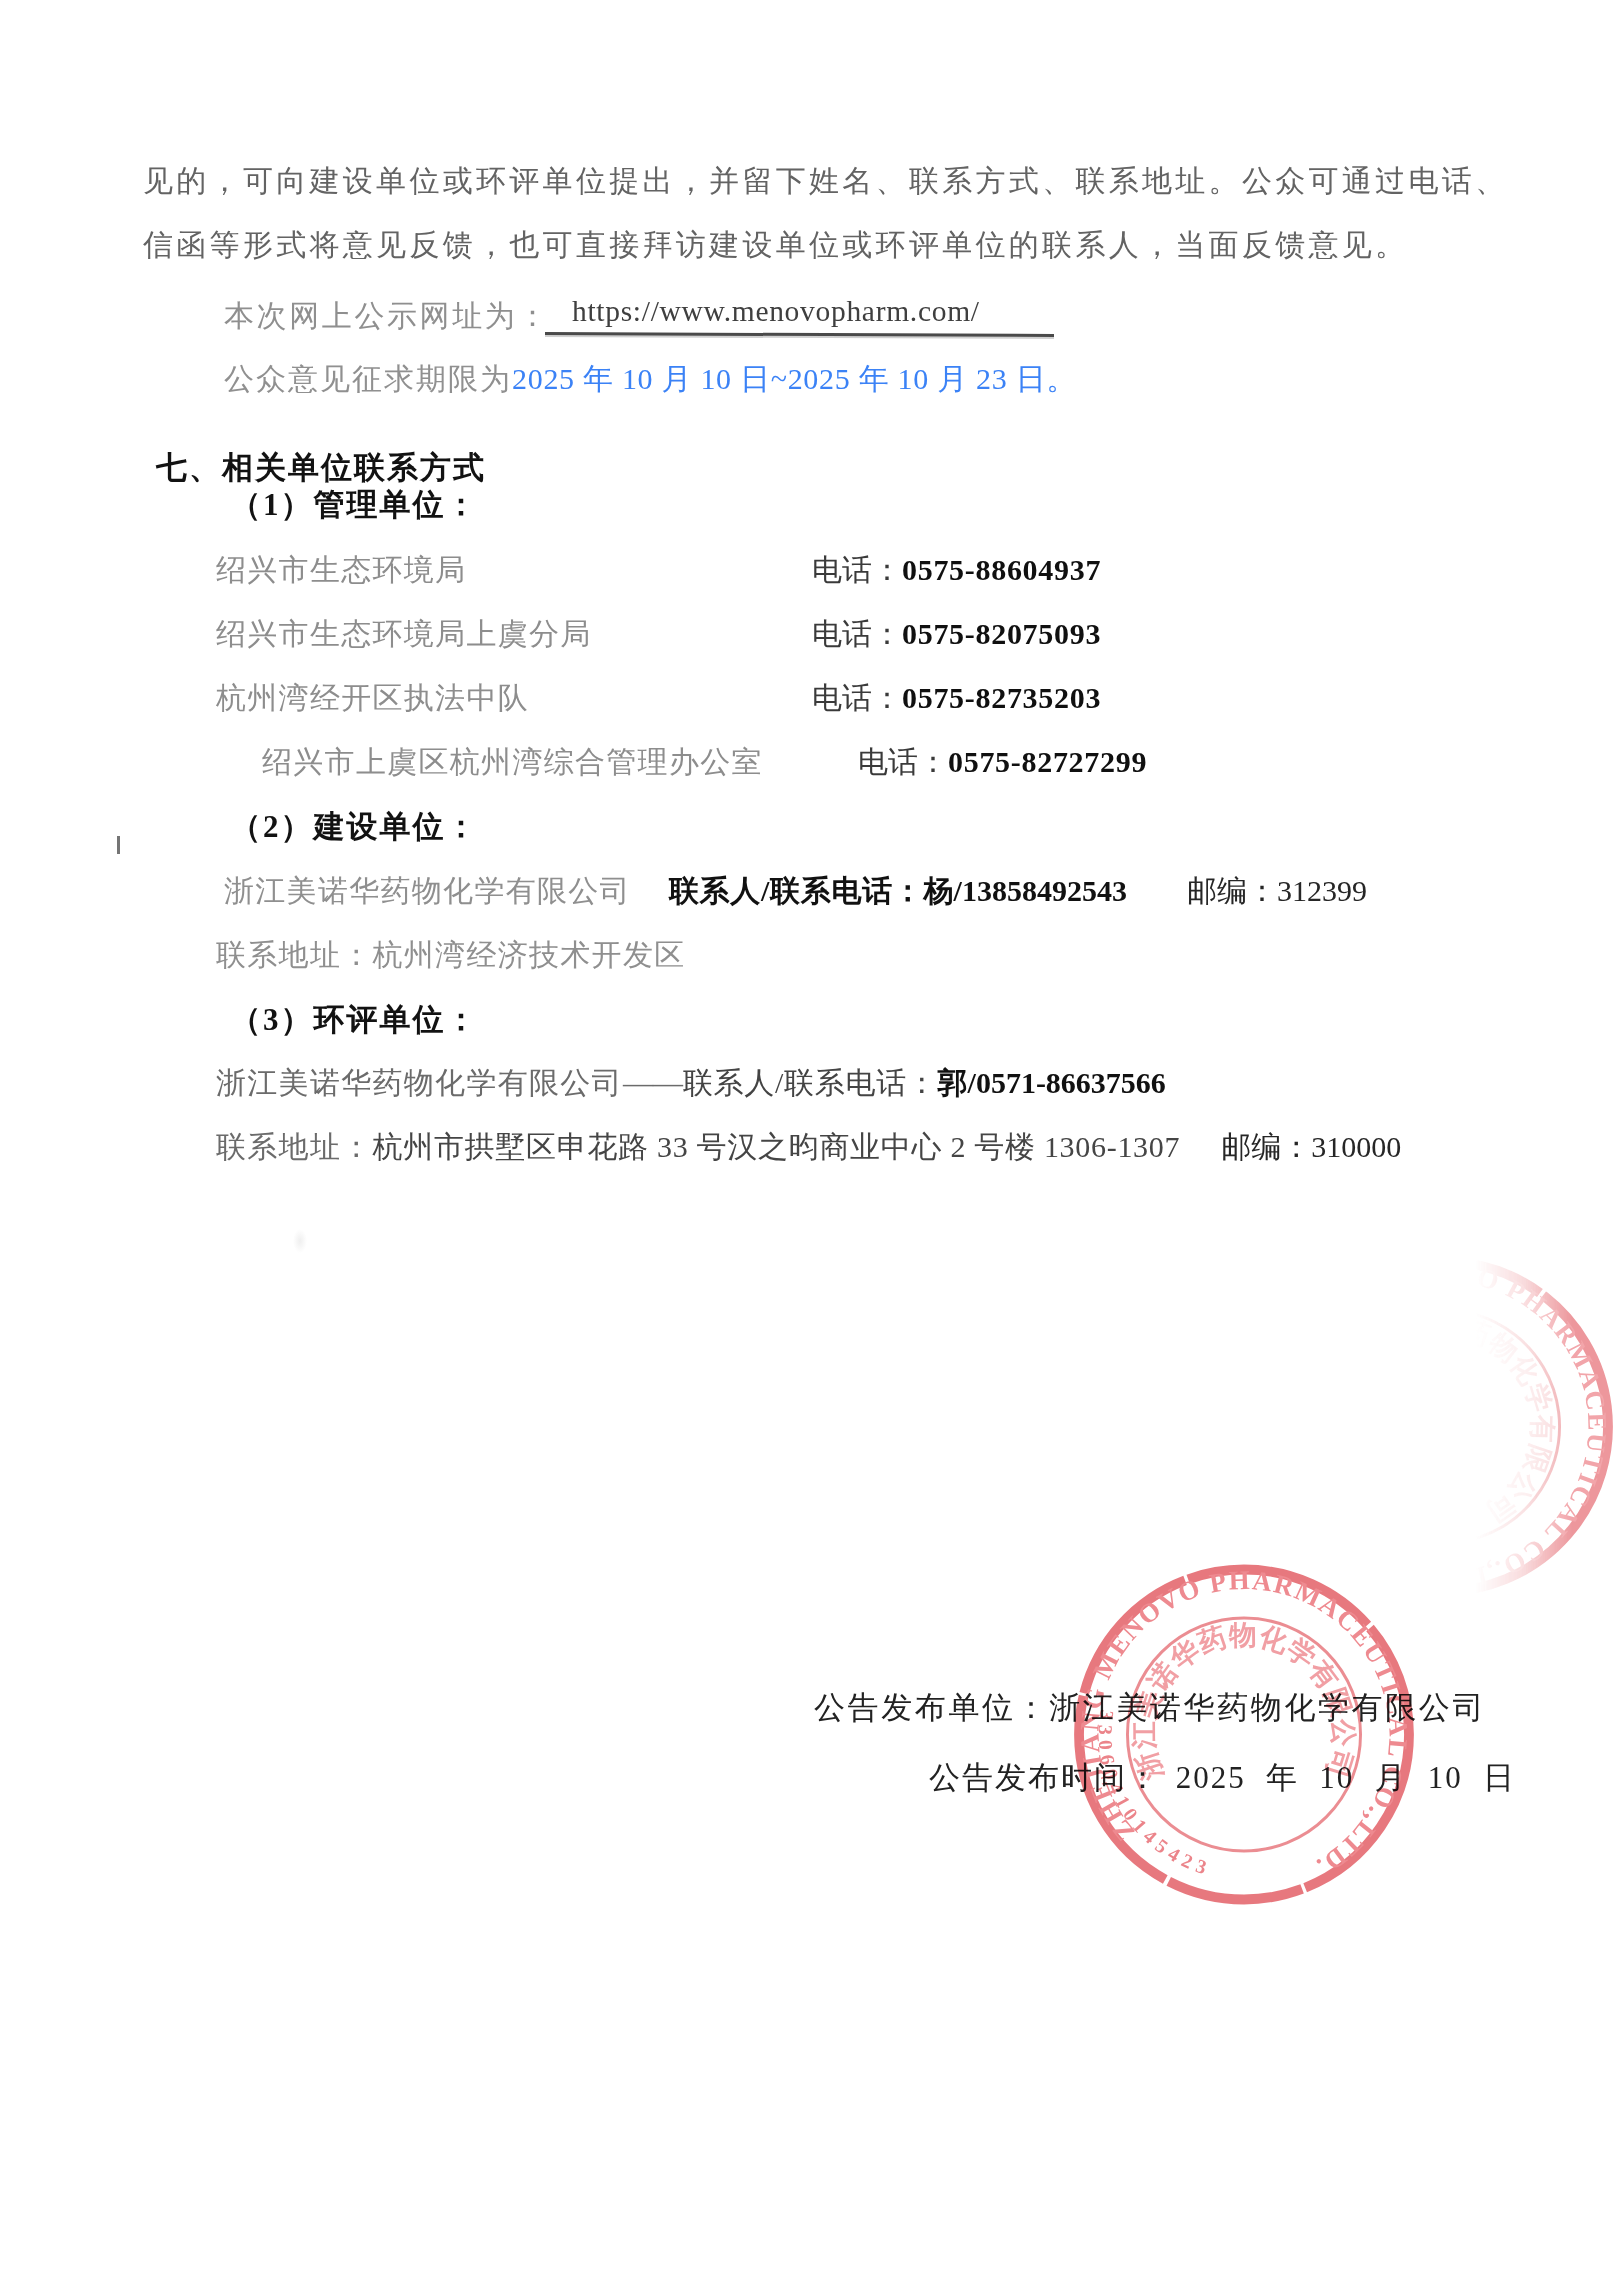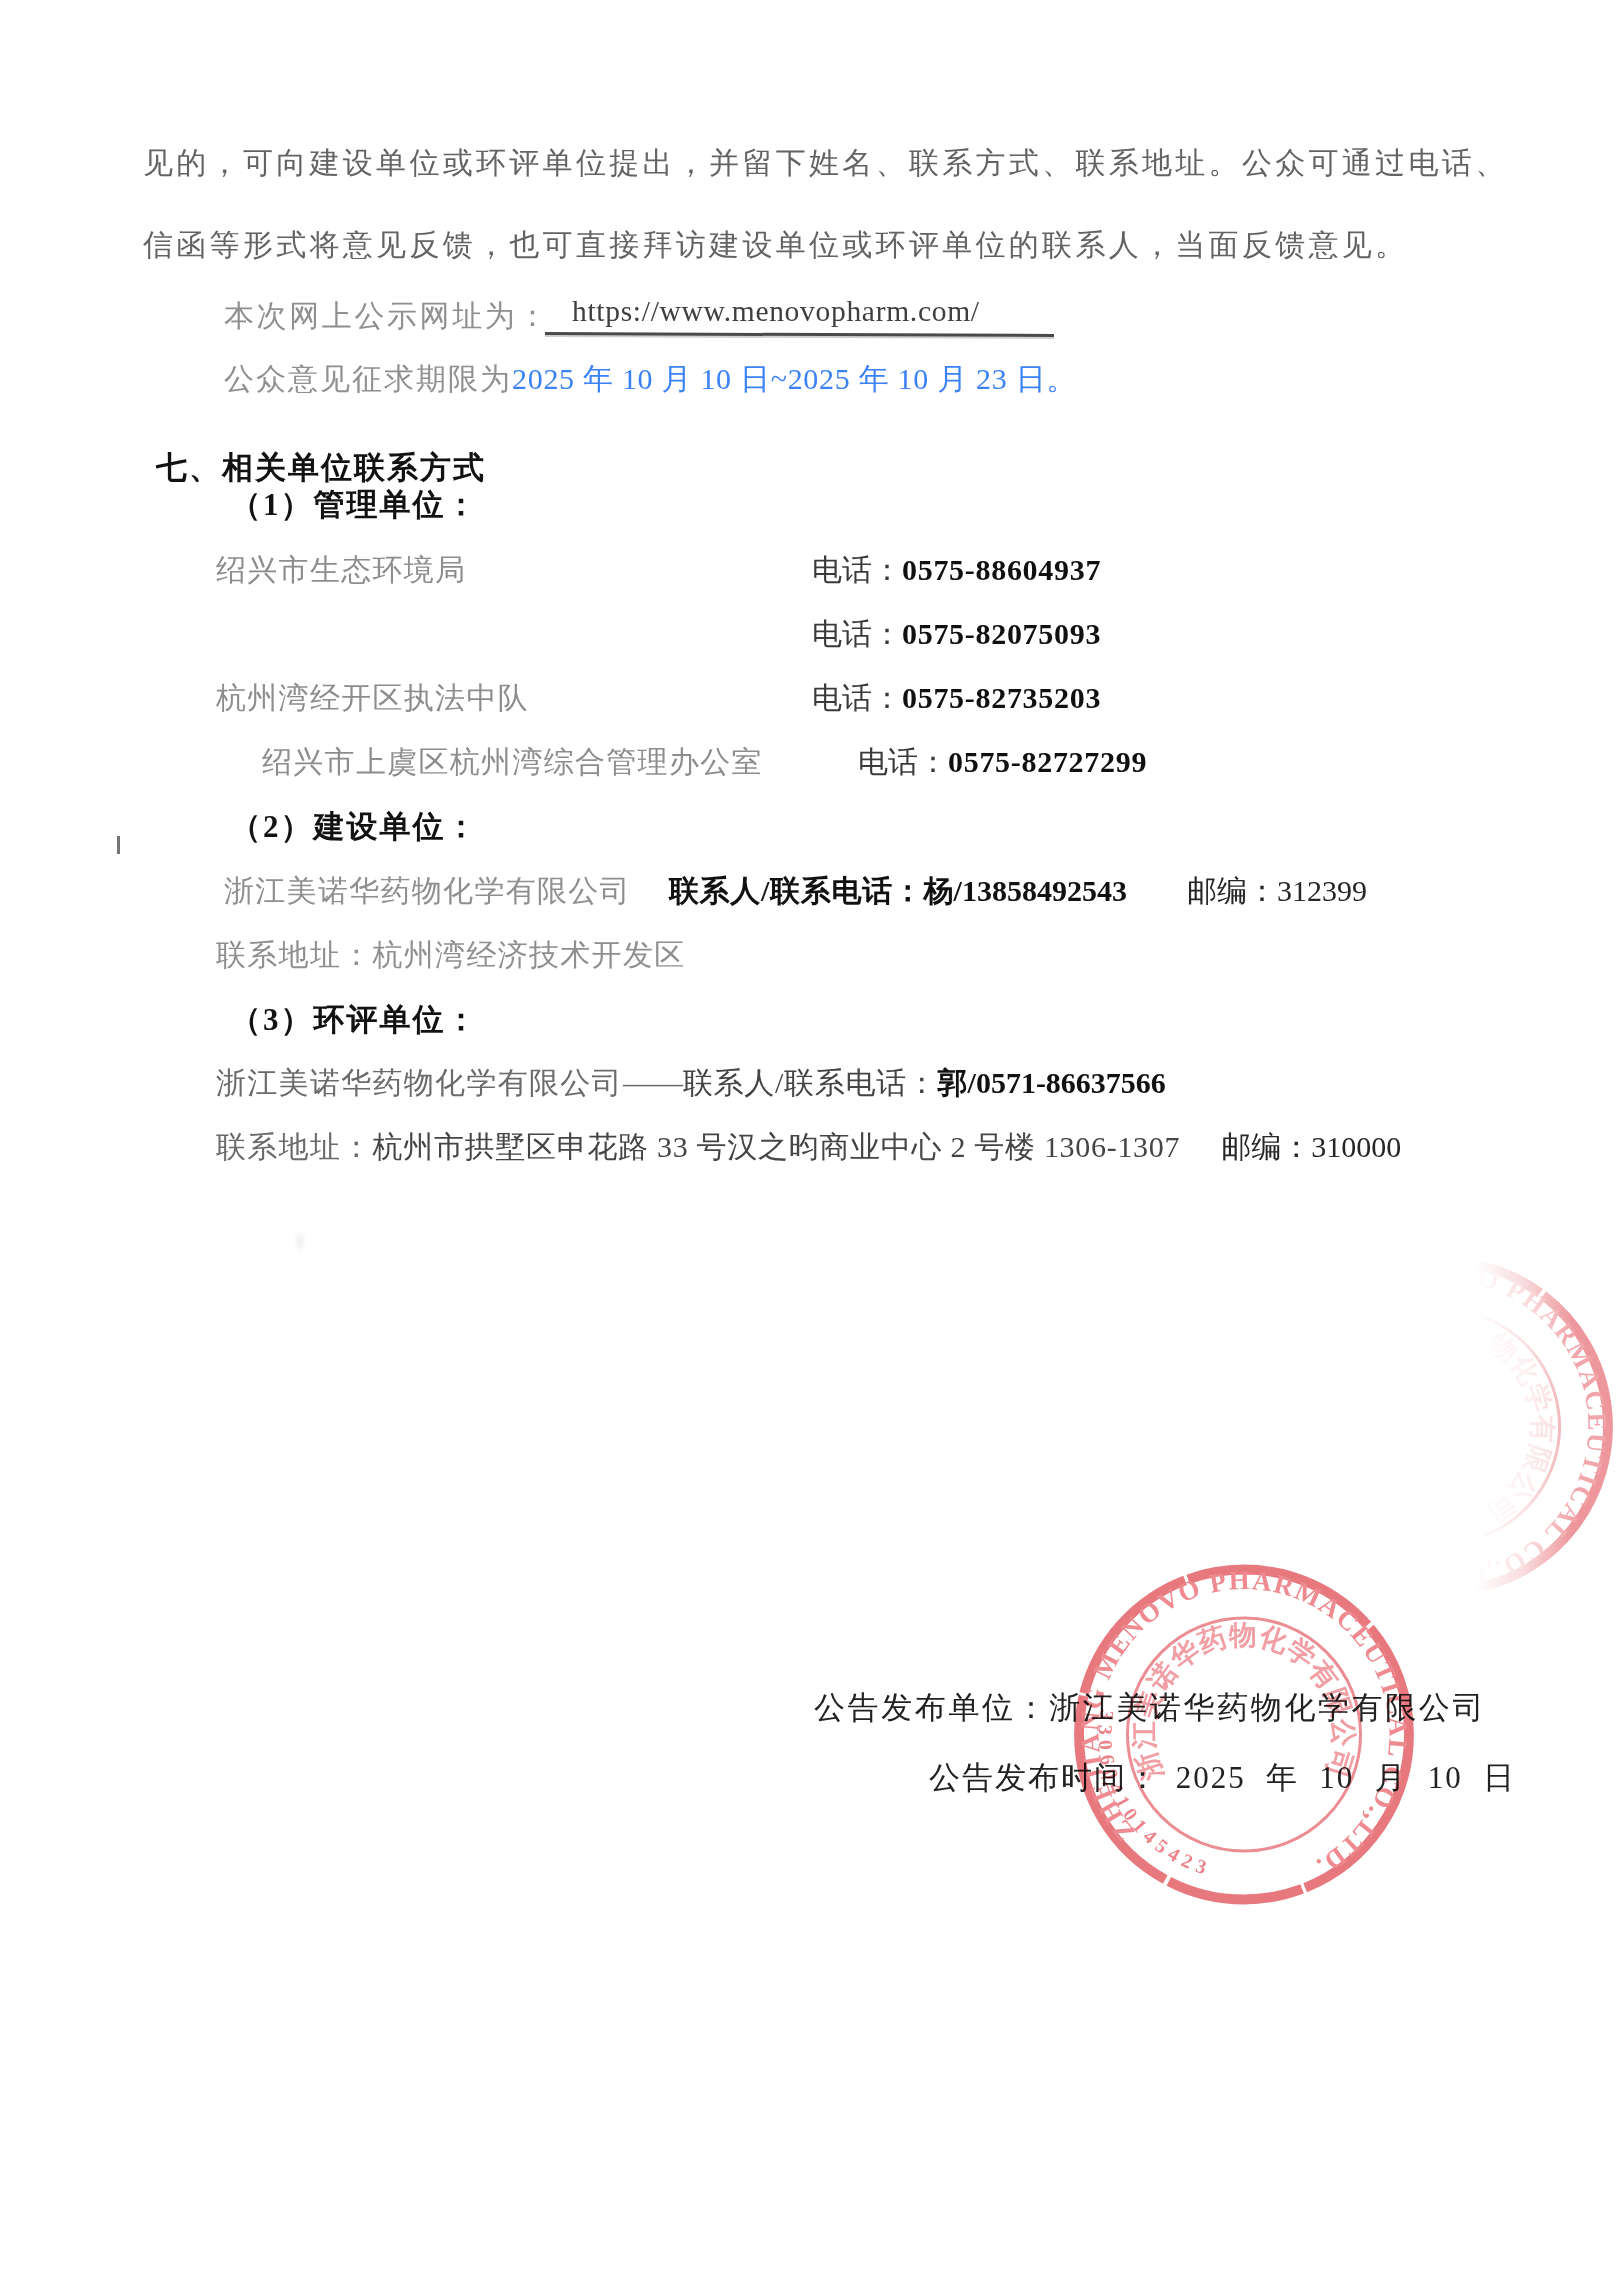--- a/index.html
+++ b/index.html
@@ -38,21 +38,21 @@
     background:radial-gradient(closest-side,#efefef,rgba(255,255,255,0));
   }
   .edge-tick{
     position:absolute;left:117px;top:836px;width:2.6px;height:17.7px;background:#474747;opacity:.75;
   }
   svg text{font-family:"Liberation Serif","DejaVu Serif",serif;}
 </style>
 </head>
 <body>
 
-<div class="abs body-text" style="left:143px;top:143px;">见的，可向建设单位或环评单位提出，并留下姓名、联系方式、联系地址。公众可通过电话、</div>
+<div class="abs body-text" style="left:143px;top:161px;">见的，可向建设单位或环评单位提出，并留下姓名、联系方式、联系地址。公众可通过电话、</div>
 <div class="abs body-text" style="left:143px;top:225px;">信函等形式将意见反馈，也可直接拜访建设单位或环评单位的联系人，当面反馈意见。</div>
 
 <div class="abs" style="left:224px;top:296px;font-size:30px;text-align:right;">
   <span class="gray" style="letter-spacing:2.6px;">本次网上公示网址为：</span>
 </div>
 <div class="abs" style="left:572px;top:295px;font-size:29.5px;color:#3f3f3f;letter-spacing:0.7px;">https://www.menovopharm.com/</div>
 <div class="url-underline"></div>
 
 <div class="abs" style="left:224px;top:359px;font-size:30px;">
   <span style="color:#909090;letter-spacing:2px;">公众意见征求期限为</span><span style="color:#3b82f6;letter-spacing:0.7px;">2025 年  10 月  10 日~2025 年  10 月  23 日。</span>
@@ -60,20 +60,21 @@
 
 <div class="abs h-bold" style="left:156px;top:400px;margin-top:47px;">七、相关单位联系方式</div>
 
 <div class="abs h-bold" style="left:230px;top:484px;">（1）管理单位：</div>
 
 <div class="abs" style="left:0;top:550px;width:1567px;height:39px;">
   <span class="row-name">绍兴市生态环境局</span>
   <span class="row-phone"><span class="phone-label">电话：</span><span class="phone-num">0575-88604937</span></span>
 </div>
 <div class="abs" style="left:0;top:614px;width:1623px;height:39px;">
+  <span class="row-name">绍兴市生态环境局上虞分局</span>
   <span class="row-phone"><span class="phone-label">电话：</span><span class="phone-num">0575-82075093</span></span>
 </div>
 <div class="abs" style="left:0;top:678px;width:1623px;height:39px;">
   <span class="row-name">杭州湾经开区执法中队</span>
   <span class="row-phone"><span class="phone-label">电话：</span><span class="phone-num">0575-82735203</span></span>
 </div>
 <div class="abs" style="left:0;top:742px;width:1302px;height:39px;margin-left:46px;">
   <span class="row-name">绍兴市上虞区杭州湾综合管理办公室</span>
   <span class="row-phone"><span class="phone-label">电话：</span><span class="phone-num">0575-82727299</span></span>
 </div>

